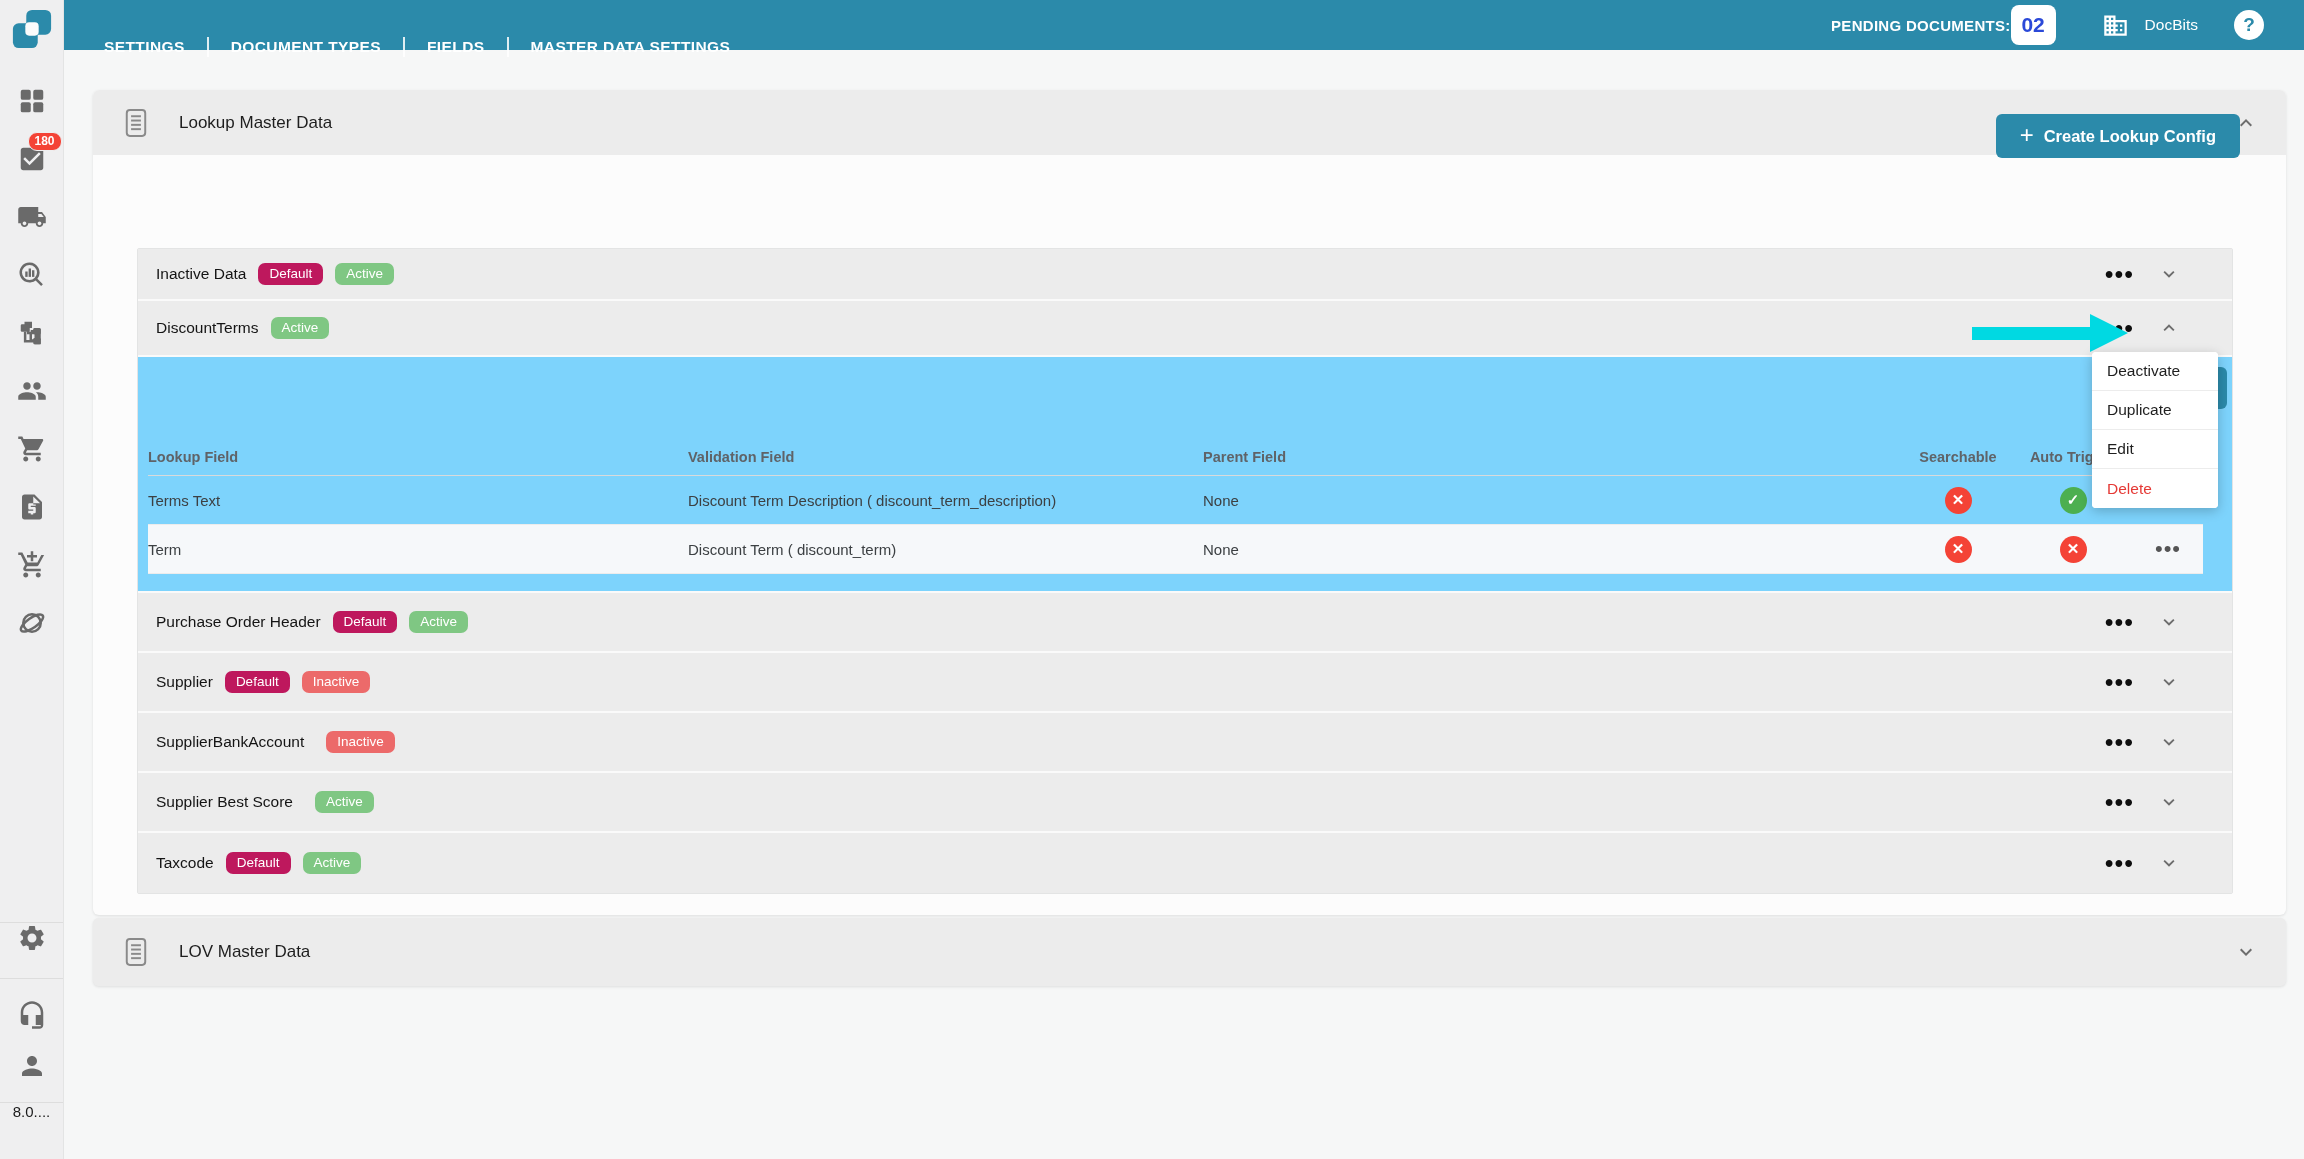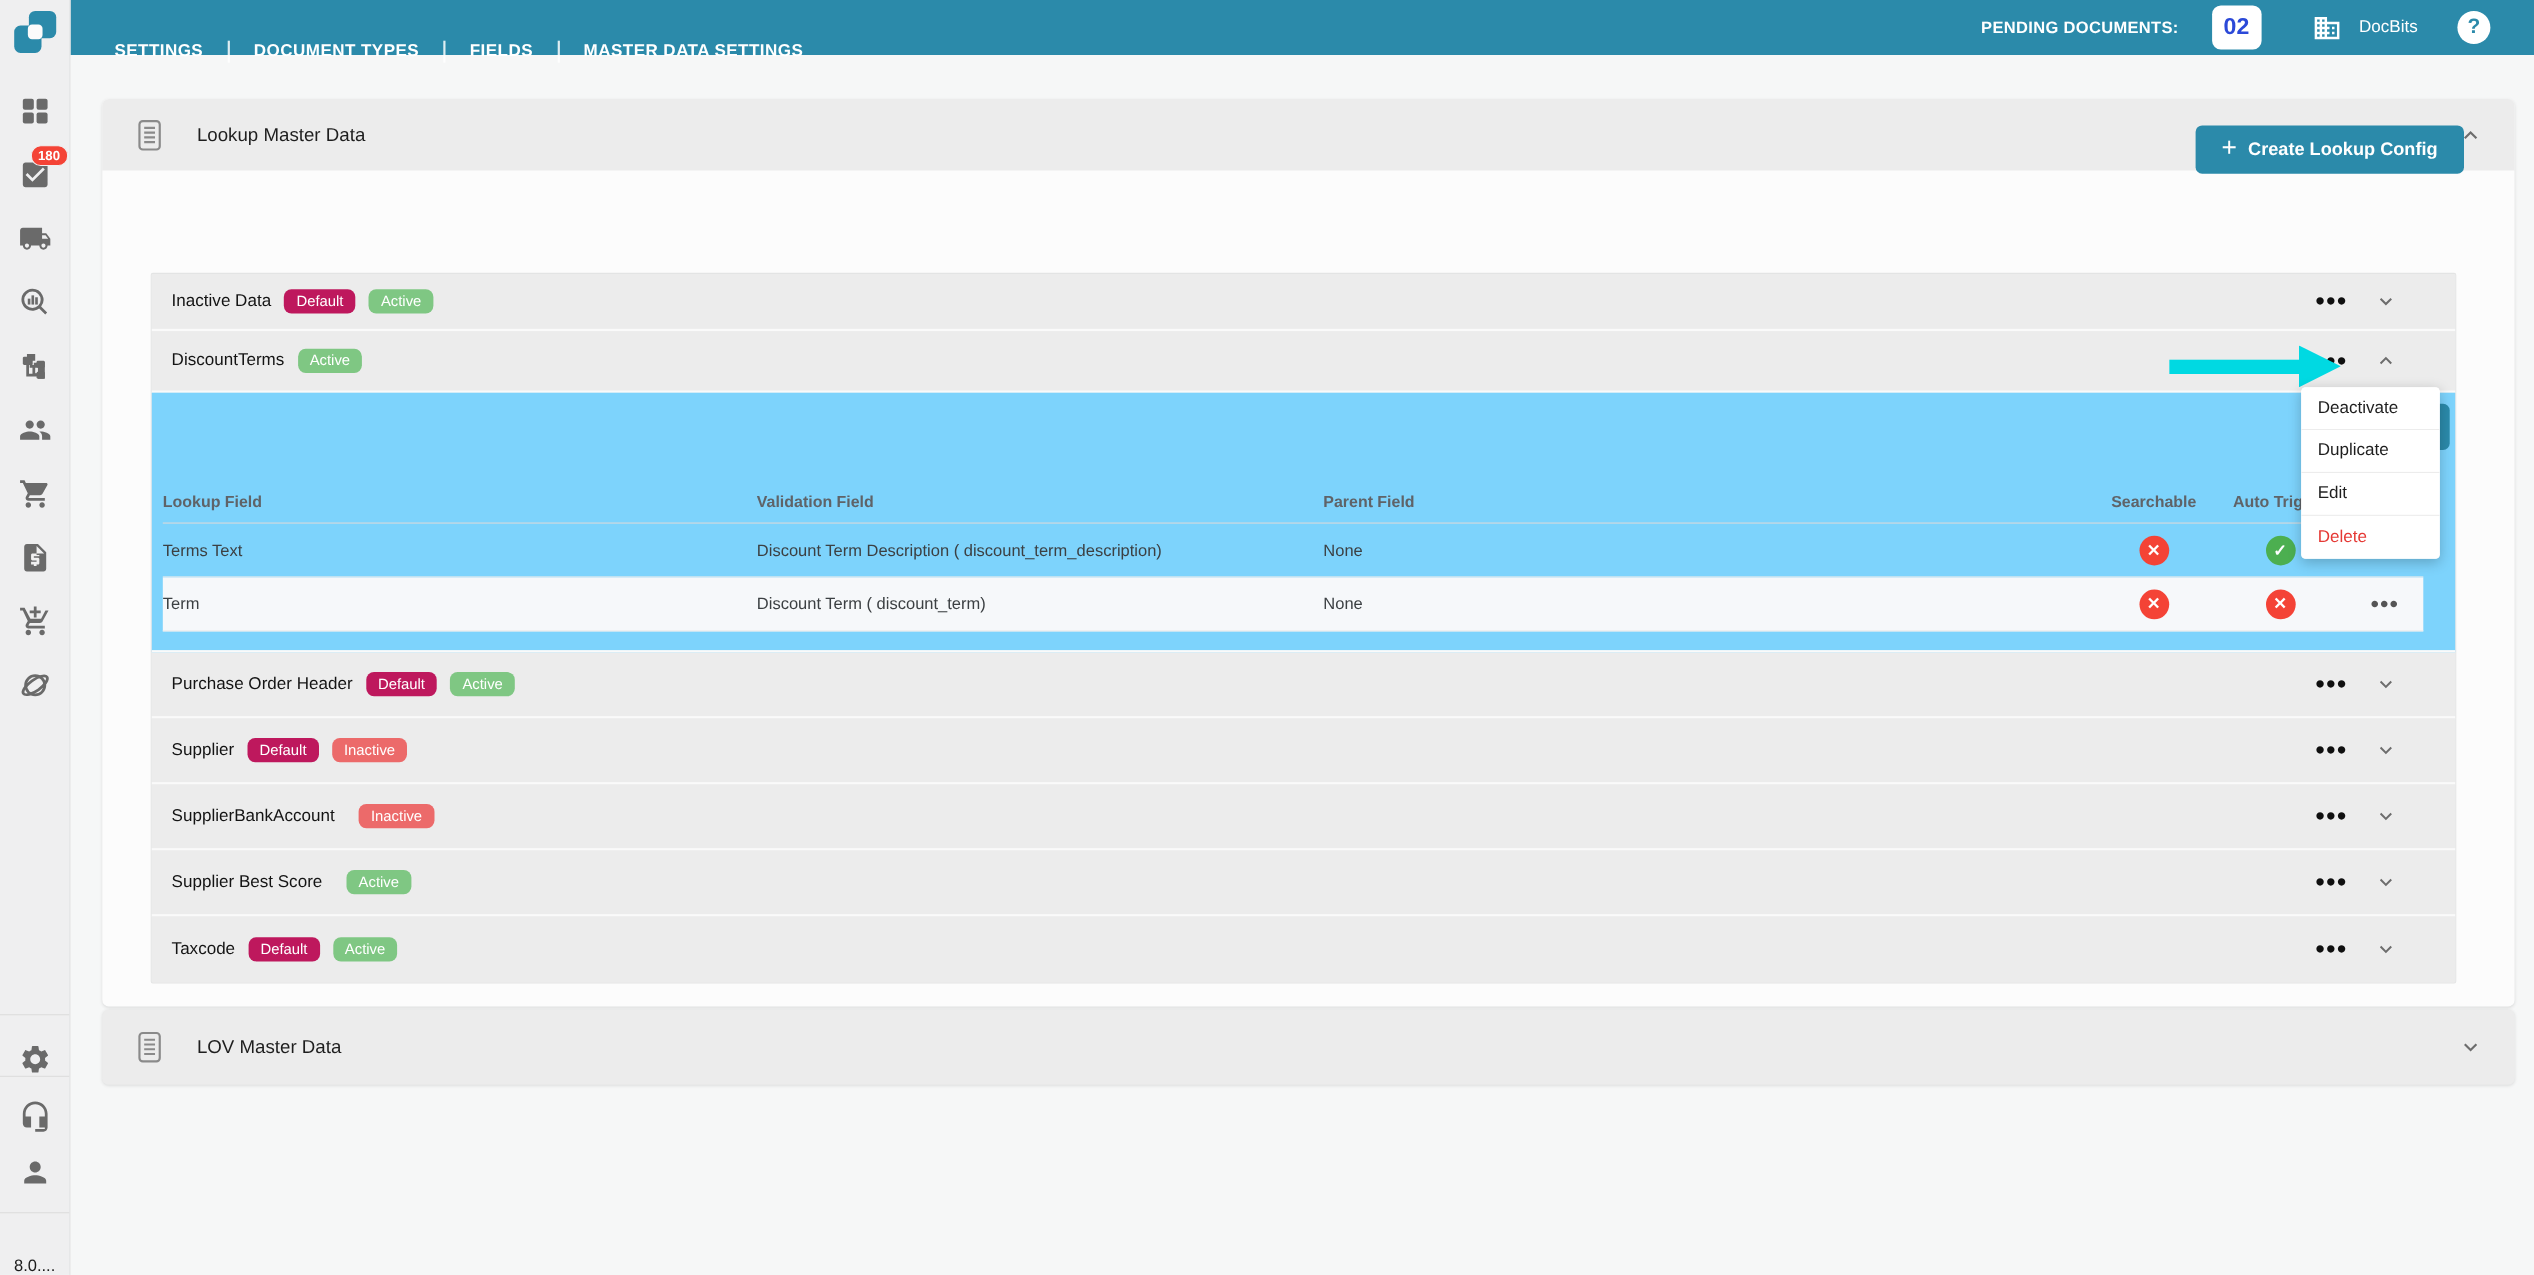--- a/index.html
+++ b/index.html
@@ -21,21 +21,21 @@
   }
   .nav { display:flex; align-items:center; margin-left:36px;margin-top:43px; }
   .nav-item {
     font-size:15.5px; font-weight:600; letter-spacing:.4px; color:#fff;
     padding:6px 4px; cursor:pointer; white-space:nowrap;
   }
   .nav-sep { width:2px; height:20px; background:rgba(255,255,255,.85); margin:0 18px; }
   .topbar-right { margin-left:auto; display:flex; align-items:center; }
   .pending-label { font-size:15px; font-weight:600; letter-spacing:.3px; }
   .pending-box {
-    margin-left:30px; width:45px; height:40px; background:#fff; border-radius:8px;
+    margin-left:0; width:45px; height:40px; background:#fff; border-radius:8px;
     display:flex; align-items:center; justify-content:center;
     color:#2b49d8; font-size:21px; font-weight:700;
   }
   .building { margin-left:46px; }
   .brand { margin-left:16px; font-size:15.5px; font-weight:500; }
   .help-circle {
     margin-left:36px; width:30px; height:30px; border-radius:50%; background:#fff;
     display:flex; align-items:center; justify-content:center;
     color:#2b8aaa; font-size:19px; font-weight:700; cursor:pointer;
   }
@@ -50,21 +50,21 @@
     position:absolute; top:86px; left:0; right:0;
     display:flex; flex-direction:column; align-items:center; gap:28px;
   }
   .side-icon { width:30px; height:30px; position:relative; cursor:pointer; }
   .count-badge {
     position:absolute; top:-12px; left:11px; background:#f44336; color:#fff;
     font-size:12px; font-weight:700; padding:1px 6px 2px; border-radius:9px;
     border:1px solid #efeff0; z-index:2;
   }
   .sidebar-bottom { position:absolute; bottom:0; left:0; right:0; }
-  .side-cell { border-top:1px solid #dddddd; display:flex; flex-direction:column; align-items:center; justify-content:flex-end; }
+  .side-cell { border-top:1px solid #dddddd; display:flex; flex-direction:column; align-items:center; justify-content:flex-start; }
   .cell-gear { height:56px; }
   .cell-duo  { height:124px; justify-content:space-evenly; }
   .cell-ver  { height:57px; font-size:15px; color:#1b1b1b; }
 
   
   .card {
     position:absolute; left:93px; width:2193px; background:#fcfcfc;
     border-radius:6px; box-shadow:0 1px 3px rgba(0,0,0,.10);
   }
   .card-lookup { top:90px; height:825px; }

